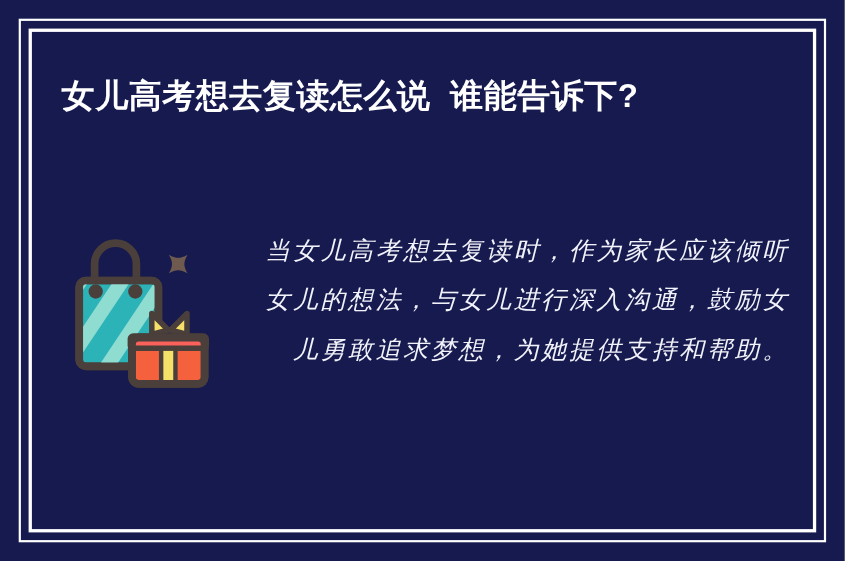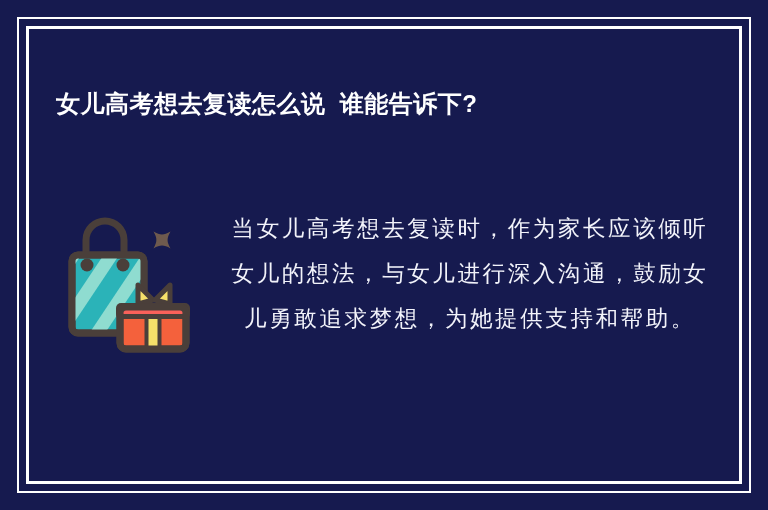--- a/index.html
+++ b/index.html
@@ -41,24 +41,24 @@
     bottom: 26px;
     border: 3px solid #ffffff;
     box-sizing: border-box;
     pointer-events: none;
   }
 
   
   .title {
     position: absolute;
     left: 56px;
-    top: 64px;
+    top: 44px;
     width: 640px;
     color: #ffffff;
-    font-size: 24px;
+    font-size: 30px;
     font-weight: bold;
     line-height: 47px;
     letter-spacing: 0.5px;
     white-space: pre-wrap;
   }
 
   
   .content {
     position: absolute;
     left: 50px;
@@ -82,22 +82,23 @@
 
   .body-text {
     flex: 1 1 auto;
     margin-left: 22px;
     margin-top: 6px;
     color: #f2f3fa;
     font-size: 22.5px;
     line-height: 45px;
     letter-spacing: 2.6px;
     font-family: "DejaVu Serif", "Liberation Serif", serif;
+    font-style: italic;
     white-space: pre-wrap;
-    text-align: center;
+    text-align: right;
   }
 </style>
 </head>
 <body>
 
 <div class="card">
 
   <div class="frame-outer"></div>
   <div class="frame-inner"></div>
 

